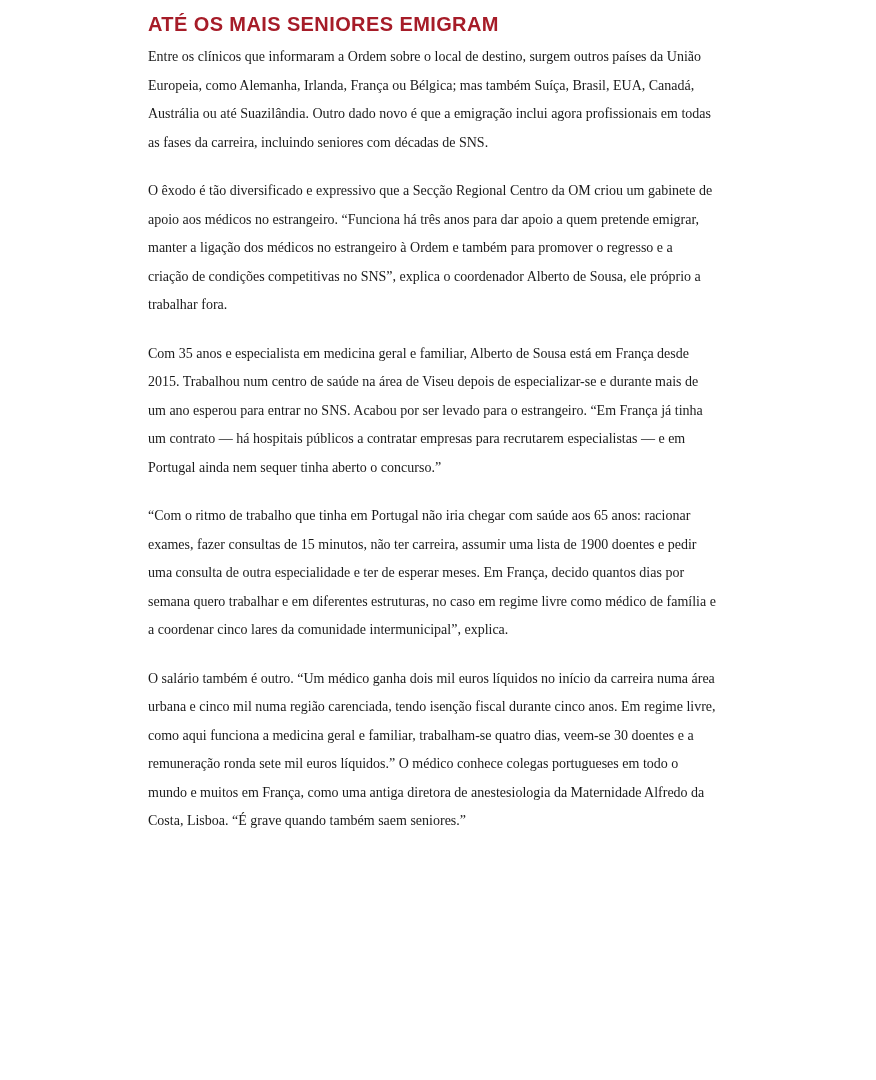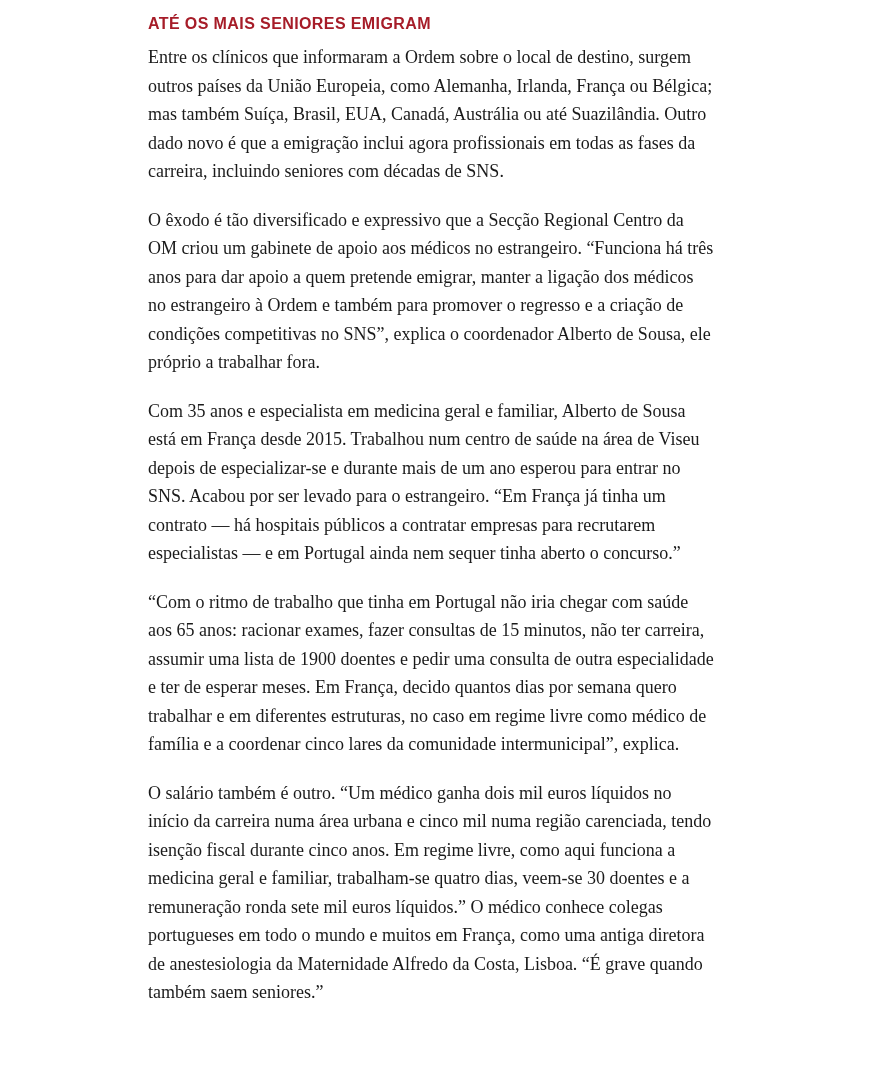--- a/index.html
+++ b/index.html
@@ -15,29 +15,29 @@
     background: #ffffff;
     padding: 14px 0 0 148px;
     font-family: "Liberation Serif", serif;
   }
   .article-content {
     width: 568px;
   }
   .section-heading {
     font-family: "Liberation Sans", sans-serif;
     font-weight: 700;
-    font-size: 16px;
+    font-size: 20px;
     line-height: 20px;
     letter-spacing: 0.4px;
     color: var(--heading-color, #a61c28);
     margin: 0 0 9px 0;
   }
   .article-paragraph {
     font-family: "Liberation Serif", serif;
-    font-size: 18px;
+    font-size: 14px;
     line-height: 28.5px;
     color: var(--text-color, #1a1a1a);
     margin: 0 0 20px 0;
     text-rendering: optimizeLegibility;
   }
 </style>
 </head>
 <body>
 
 <div class="page" style="--heading-color: #a61c28; --text-color: #1a1a1a;">

